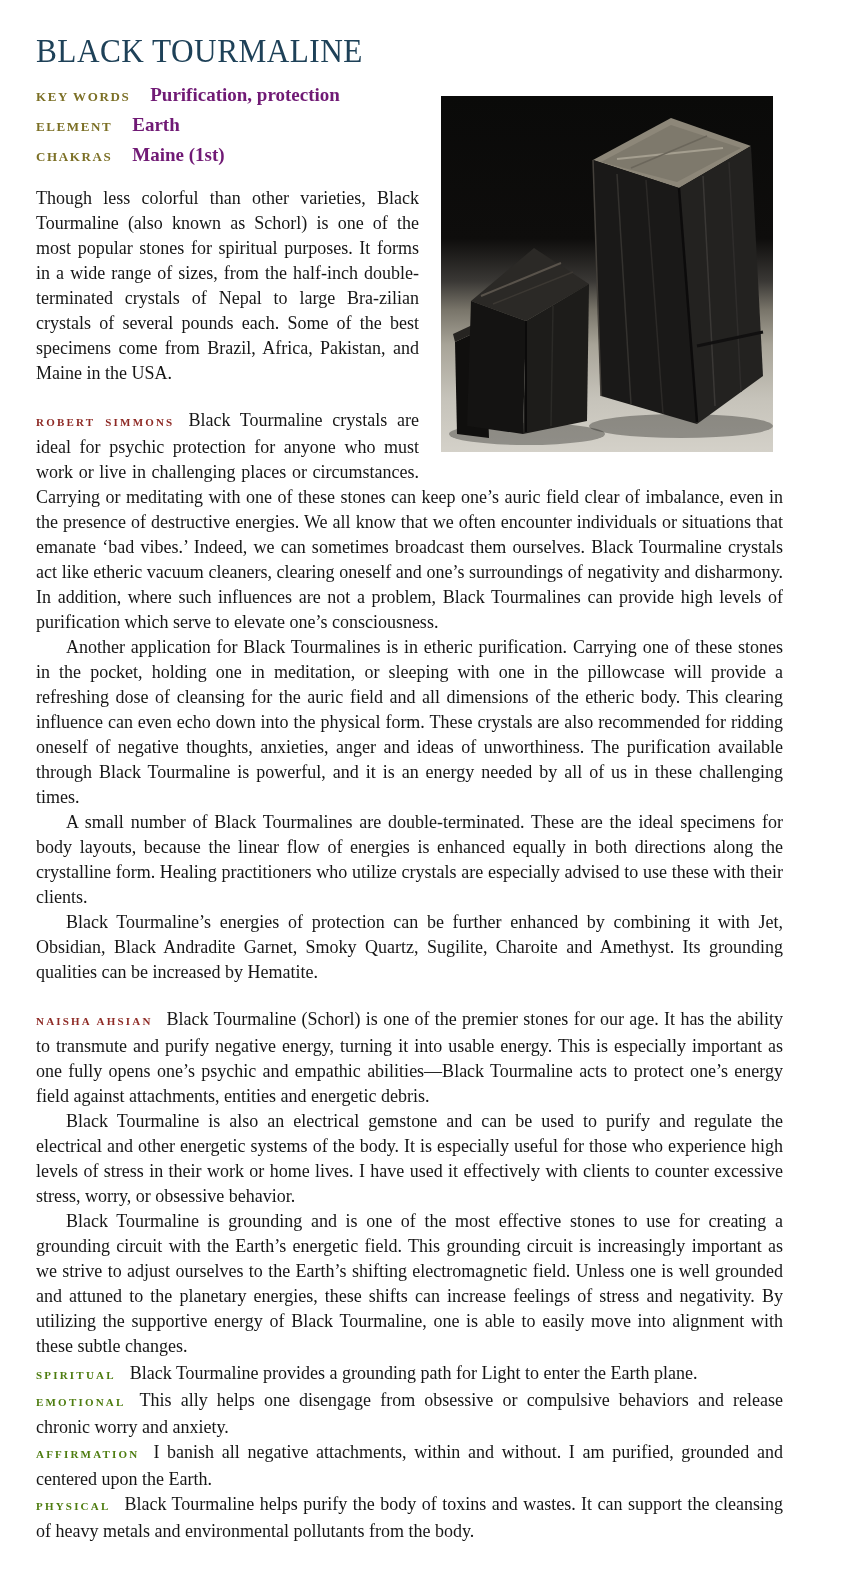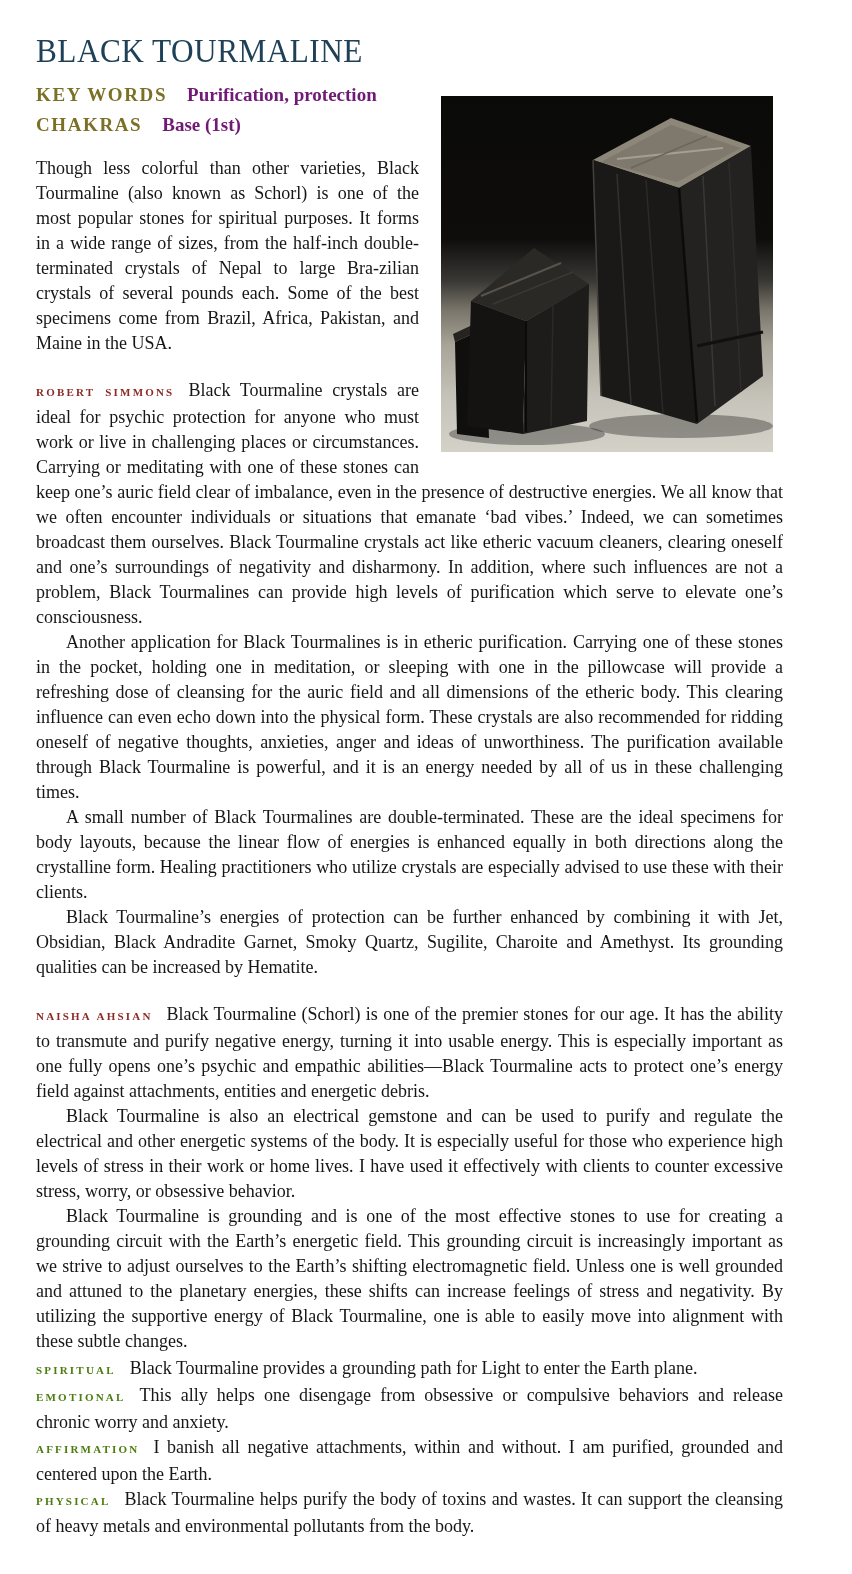--- a/index.html
+++ b/index.html
@@ -32,21 +32,21 @@
     width: 332px;
     height: 356px;
     margin: 14px 10px 12px 22px;
     padding: 0;
   }
   figure.photo svg { display: block; width: 332px; height: 356px; }
   .props { margin: 14px 0 0 0; }
   .prop-row { display: flex; align-items: baseline; margin: 0 0 8px 0; }
   .prop-label {
     font-weight: 700;
-    font-size: 19px;
+    font-size: 13px;
     letter-spacing: 1.6px;
     color: #7c7026;
     margin-right: 20px;
     white-space: nowrap;
   }
   .prop-value { font-weight: 700; font-size: 19px; color: #701a75; }
   p.body {
     margin: 0;
     font-size: 18px;
     line-height: 25px;
@@ -122,22 +122,26 @@
       </g>
     </svg>
   </figure>
 
   <div class="props">
     <div class="prop-row">
       <span class="prop-label">KEY WORDS</span>
       <span class="prop-value">Purification, protection</span>
     </div>
     <div class="prop-row">
+      <span class="prop-label">ELEMENT</span>
+      <span class="prop-value">Earth</span>
+    </div>
+    <div class="prop-row">
       <span class="prop-label">CHAKRAS</span>
-      <span class="prop-value">Base (1st)</span>
+      <span class="prop-value">Maine (1st)</span>
     </div>
   </div>
 
   <p class="body intro">Though less colorful than other varieties, Black Tourmaline (also known as Schorl) is one of the most popular stones for spiritual purposes. It forms in a wide range of sizes, from the half-inch double-terminated crystals of Nepal to large Bra-zilian crystals of several pounds each. Some of the best specimens come from Brazil, Africa, Pakistan, and Maine in the USA.</p>
 
   <div class="section">
     <p class="body">
       <span class="sec-label red">ROBERT SIMMONS</span><span>Black Tourmaline crystals are ideal for psychic protection for anyone who must work or live in challenging places or circumstances. Carrying or meditating with one of these stones can keep one’s auric field clear of imbalance, even in the presence of destructive energies. We all know that we often encounter individuals or situations that emanate ‘bad vibes.’ Indeed, we can sometimes broadcast them ourselves. Black Tourmaline crystals act like etheric vacuum cleaners, clearing oneself and one’s surroundings of negativity and disharmony. In addition, where such influences are not a problem, Black Tourmalines can provide high levels of purification which serve to elevate one’s consciousness.</span>
     </p>
     <p class="body ind">Another application for Black Tourmalines is in etheric purification. Carrying one of these stones in the pocket, holding one in meditation, or sleeping with one in the pillowcase will provide a refreshing dose of cleansing for the auric field and all dimensions of the etheric body. This clearing influence can even echo down into the physical form. These crystals are also recommended for ridding oneself of negative thoughts, anxieties, anger and ideas of unworthiness. The purification available through Black Tourmaline is powerful, and it is an energy needed by all of us in these challenging times.</p>

